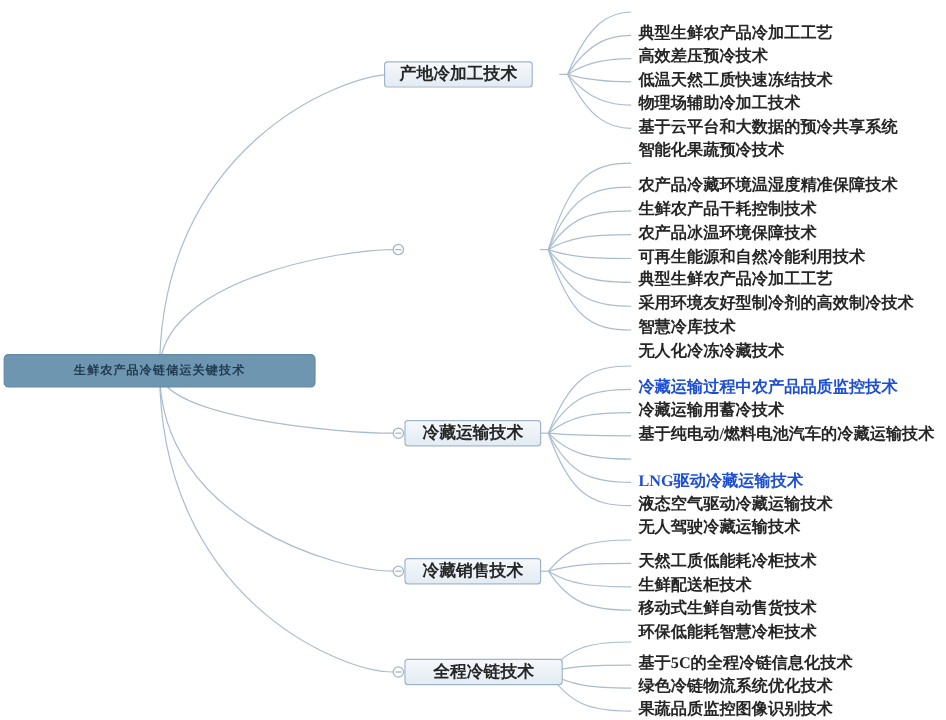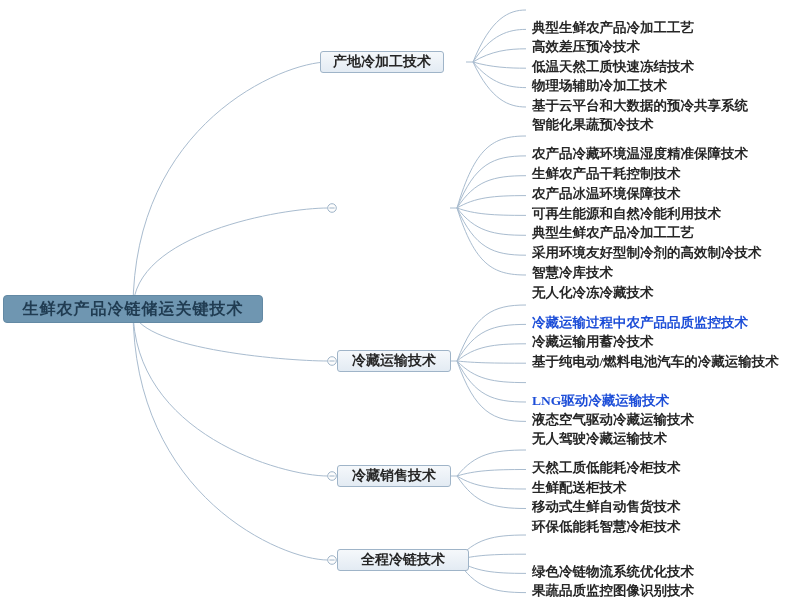--- a/index.html
+++ b/index.html
@@ -1,20 +1,20 @@
 <!DOCTYPE html>
 <html><head>
 <meta charset="utf-8">
 <style>
   html,body{margin:0;padding:0;background:#ffffff;}
   #canvas{position:relative;width:788px;height:600px;overflow:hidden;
     font-family:"Liberation Serif","DejaVu Serif",serif;}
   #links{position:absolute;left:0;top:0;}
   .root-node{position:absolute;display:flex;align-items:center;justify-content:center;
-    border-radius:4px;font-weight:bold;font-size:16px;letter-spacing:1px;}
+    border-radius:4px;font-weight:bold;font-size:10px;letter-spacing:1px;}
   .branch-node{position:absolute;display:flex;align-items:center;justify-content:center;
     border-radius:3px;font-weight:bold;font-size:14px;border:1px solid;box-sizing:border-box;}
   .leaf-node{position:absolute;font-weight:bold;font-size:13.5px;white-space:nowrap;line-height:20px;margin-top:18px;}
 </style>
 </head>
 <body>
 
 <div id="canvas">
   <svg id="links" width="788" height="600">
       <path d="M 133,309 C 133,123.8 282.7,62 327.7,62" fill="none" stroke="#a9bccf" stroke-width="1"></path>
@@ -99,16 +99,17 @@
     <div class="branch-node" style="left: 337px; top: 465px; width: 114px; height: 22px; border-color: rgb(159, 180, 200); background: linear-gradient(rgb(245, 248, 251), rgb(227, 235, 243)); color: rgb(38, 38, 38);">
       <span>冷藏销售技术</span>
     </div>
     <div class="leaf-node" style="left: 532px; top: 440px; color: rgb(38, 38, 38);">天然工质低能耗冷柜技术</div>
     <div class="leaf-node" style="left: 532px; top: 459.5px; color: rgb(38, 38, 38);">生鲜配送柜技术</div>
     <div class="leaf-node" style="left: 532px; top: 479px; color: rgb(38, 38, 38);">移动式生鲜自动售货技术</div>
     <div class="leaf-node" style="left: 532px; top: 498.5px; color: rgb(38, 38, 38);">环保低能耗智慧冷柜技术</div>
     <div class="branch-node" style="left: 337px; top: 549px; width: 132px; height: 22px; border-color: rgb(159, 180, 200); background: linear-gradient(rgb(245, 248, 251), rgb(227, 235, 243)); color: rgb(38, 38, 38);">
       <span>全程冷链技术</span>
     </div>
+    <div class="leaf-node" style="left: 532px; top: 525px; color: rgb(38, 38, 38);">基于5C的全程冷链信息化技术</div>
     <div class="leaf-node" style="left: 532px; top: 544.2px; color: rgb(38, 38, 38);">绿色冷链物流系统优化技术</div>
     <div class="leaf-node" style="left: 532px; top: 563.4px; color: rgb(38, 38, 38);">果蔬品质监控图像识别技术</div>
     <div class="leaf-node" style="left: 532px; top: 582.6px; color: rgb(38, 38, 38);">量子工程与冷链设备融合技术</div>
   </div>
 
 </body></html>

